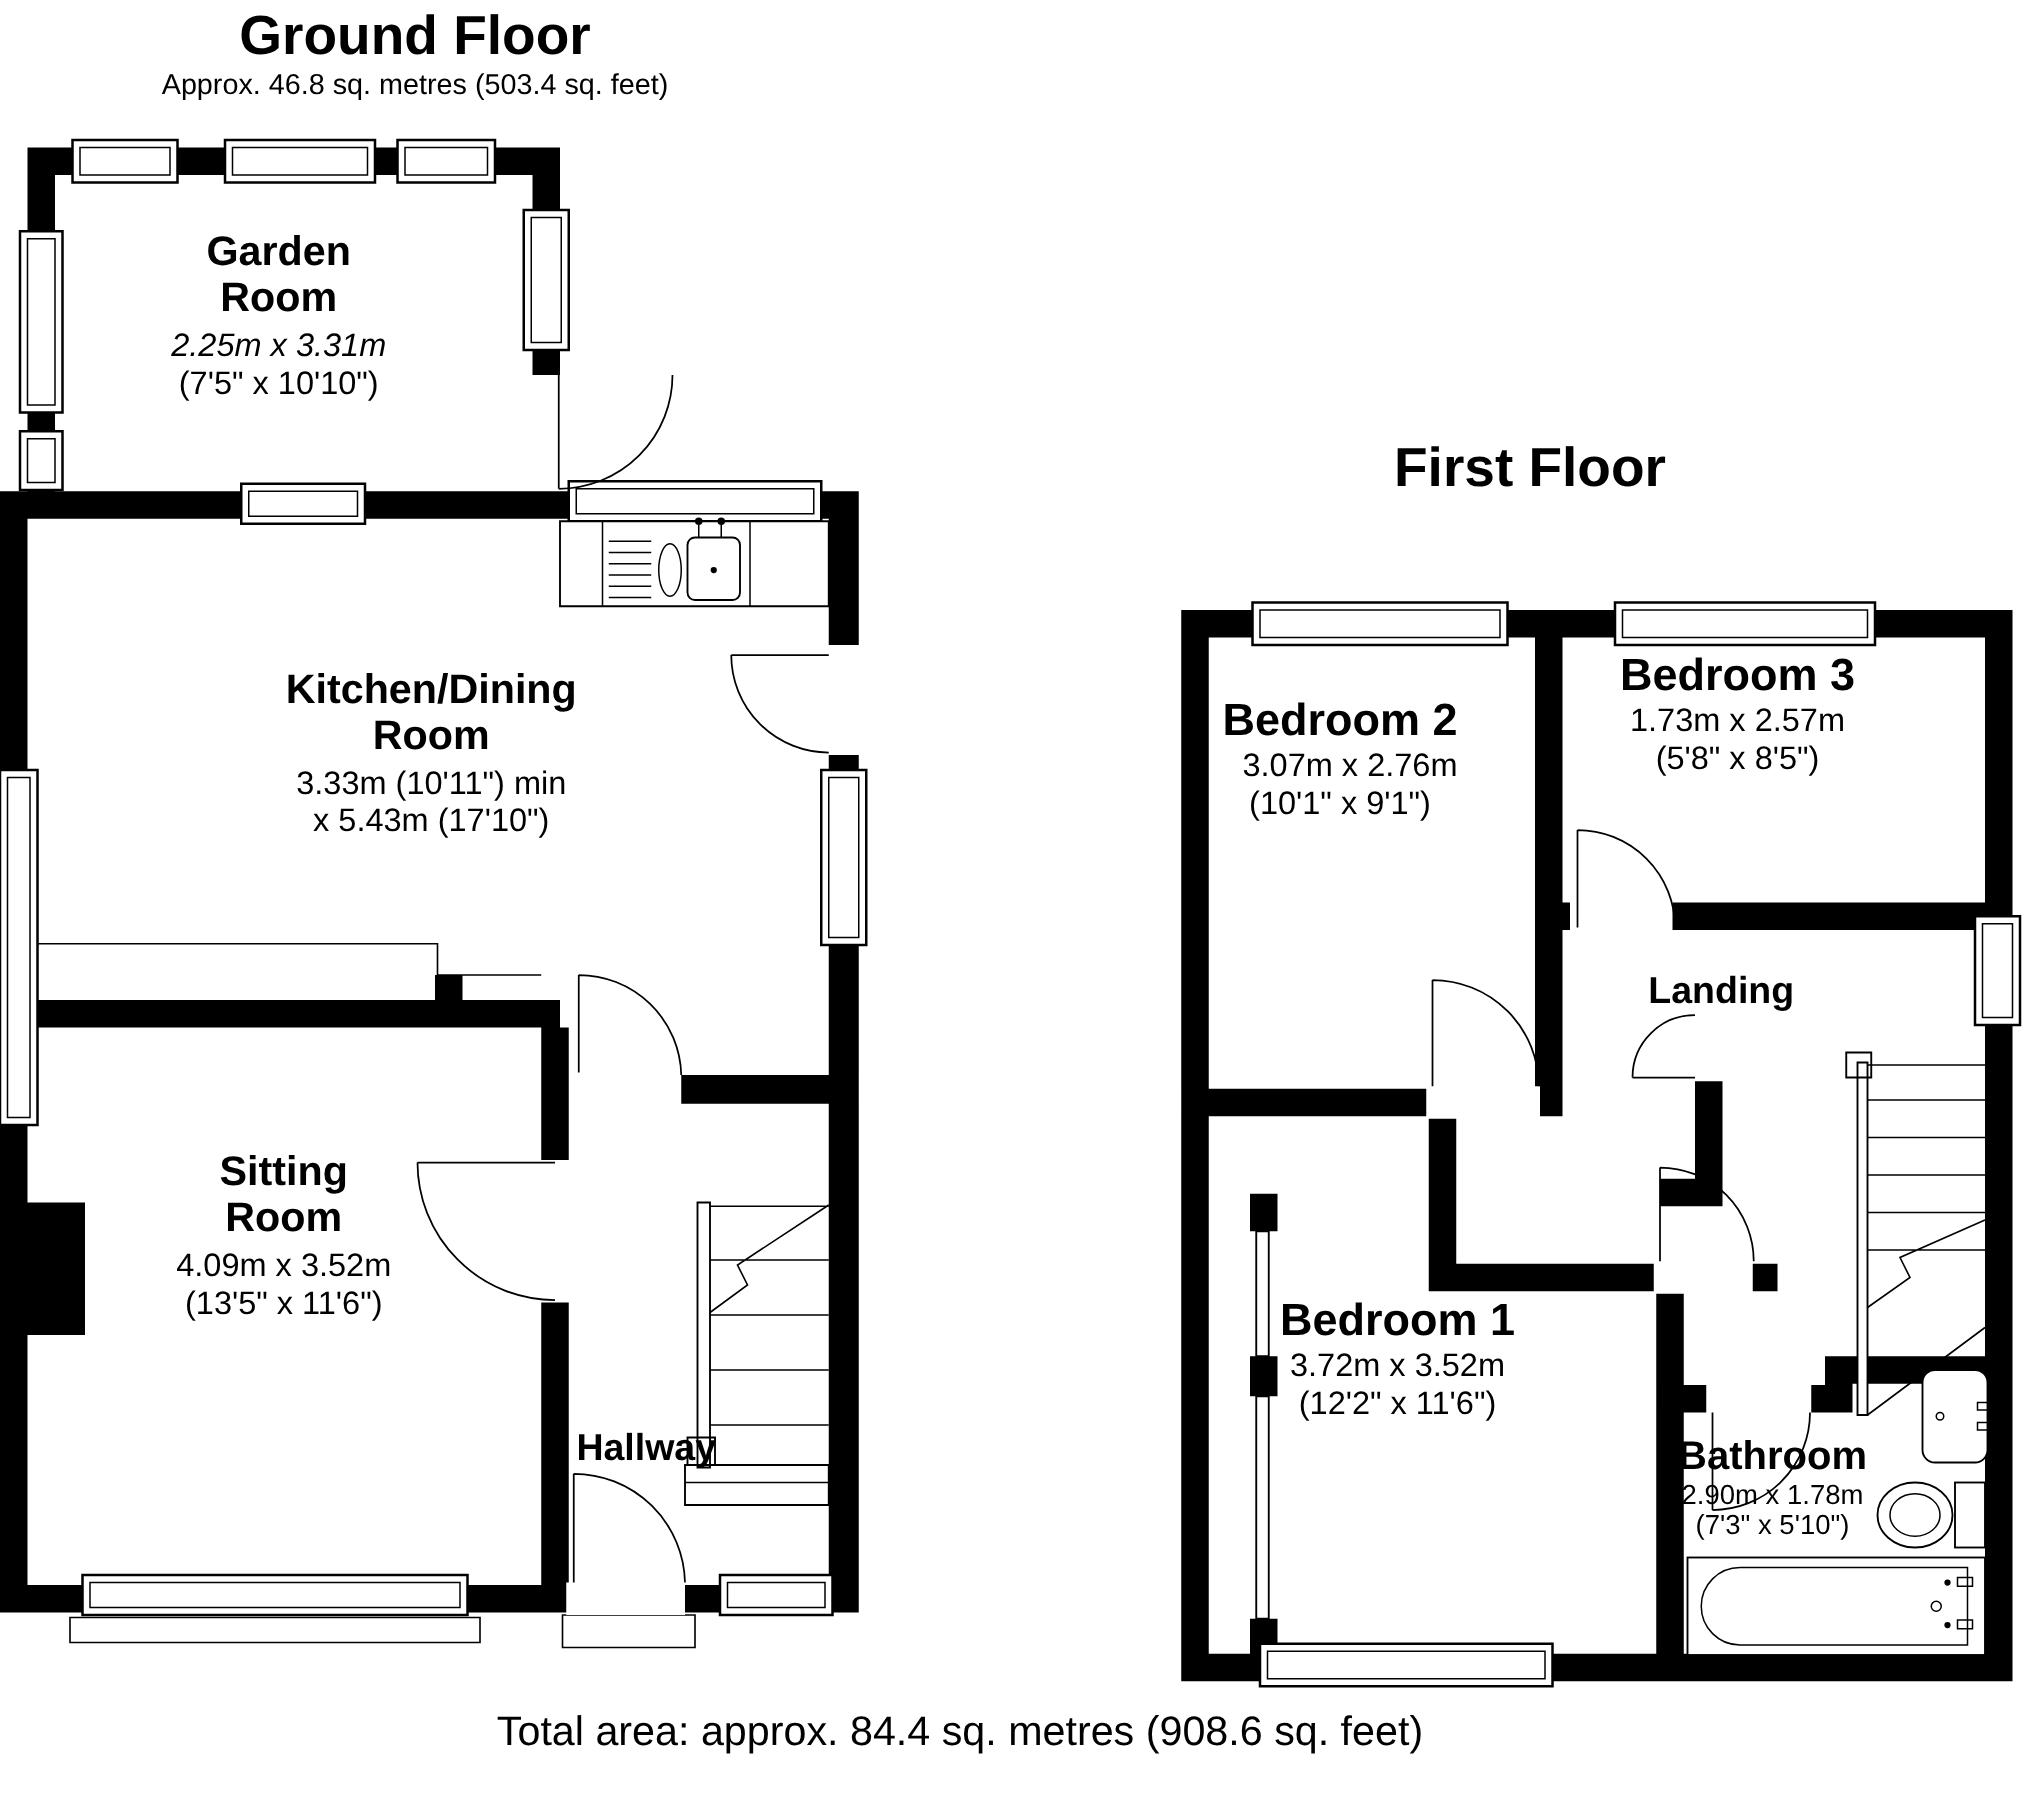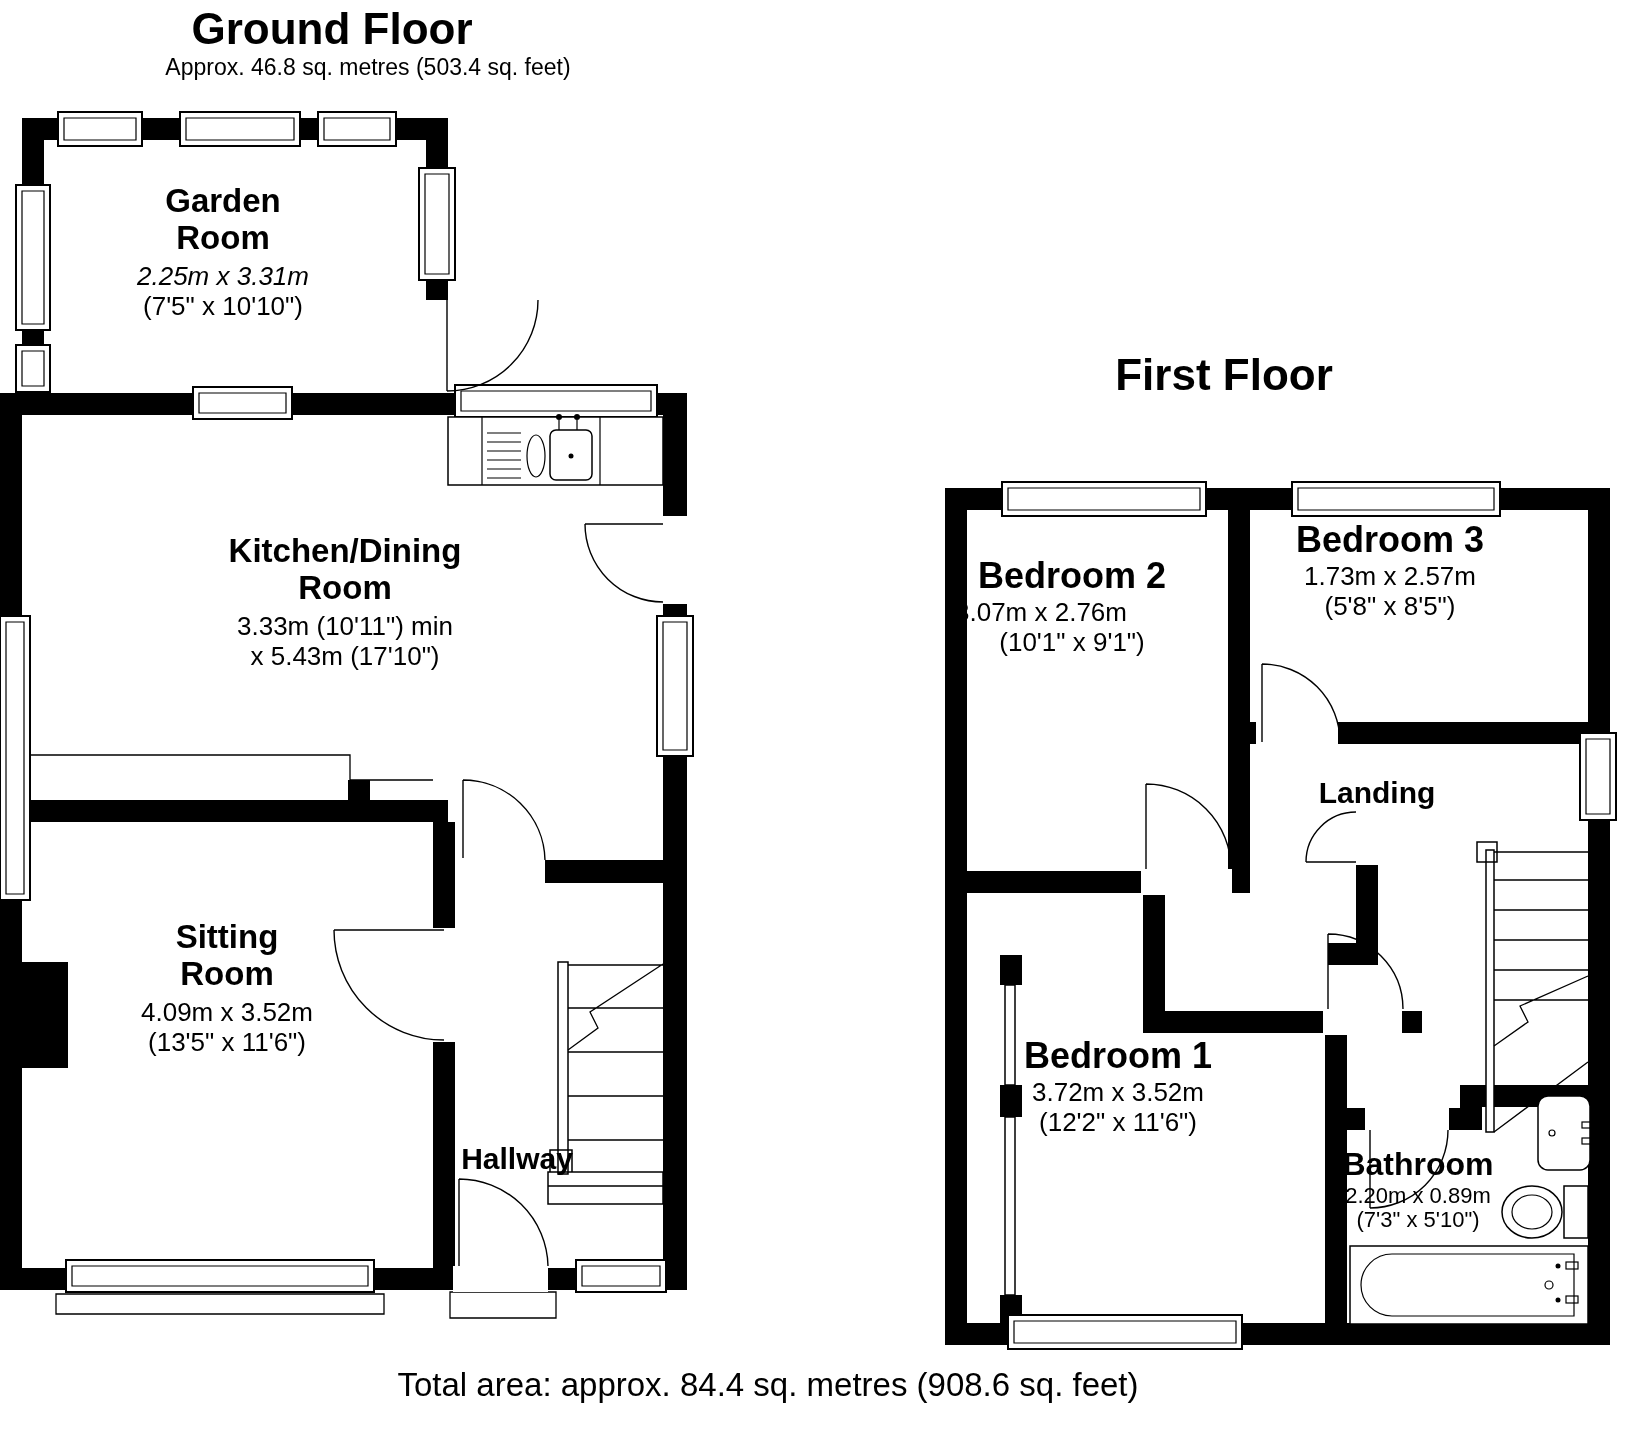--- a/index.html
+++ b/index.html
@@ -13,21 +13,21 @@
   .wni{fill:none;stroke:var(--line,#000);stroke-width:1.2;}
   .dr {fill:none;stroke:var(--line,#000);stroke-width:1.4;}
   .tl {fill:none;stroke:var(--line,#000);stroke-width:1.3;}
   .fx {fill:var(--background,#fff);stroke:var(--line,#000);stroke-width:1.5;}
   .fxl{fill:none;stroke:var(--line,#000);stroke-width:1.2;}
   .dot{fill:var(--line,#000);stroke:none;}
   
   .lbl{position:absolute;transform:translateX(-50%);text-align:center;
        white-space:pre-line;line-height:1.13;}
   .t1{font-size:44px;font-weight:bold;}
-  .t2{font-size:23px;margin-left:36px;}
+  .t2{font-size:23px;}
   .rn{font-size:33px;font-weight:bold;}
   .bn{font-size:36px;font-weight:bold;}
   .dm{font-size:26px;}
   .sm{font-size:30px;font-weight:bold;}
   .ba{font-size:32px;font-weight:bold;}
   .bd{font-size:22px;}
   .ft{font-size:33px;}
 </style>
 </head>
 <body>
@@ -148,31 +148,31 @@
   <div class="lbl rn" style="left:227px;top:918px;">Sitting
 Room</div>
   <div class="lbl dm" style="left:227px;top:998px;">4.09m x 3.52m</div>
   <div class="lbl dm" style="left:227px;top:1028px;">(13'5" x 11'6")</div>
 
   <div class="lbl sm" style="left:517px;top:1142px;">Hallway</div>
 
   <div class="lbl t1" style="left:1224px;top:350px;">First Floor</div>
 
   <div class="lbl bn" style="left:1072px;top:556px;">Bedroom 2</div>
-  <div class="lbl dm" style="left:1041px;top:598px;">3.07m x 2.76m</div>
+  <div class="lbl dm" style="left:1080px;top:598px;">3.07m x 2.76m</div>
   <div class="lbl dm" style="left:1072px;top:628px;">(10'1" x 9'1")</div>
 
   <div class="lbl bn" style="left:1390px;top:520px;">Bedroom 3</div>
   <div class="lbl dm" style="left:1390px;top:562px;">1.73m x 2.57m</div>
   <div class="lbl dm" style="left:1390px;top:592px;">(5'8" x 8'5")</div>
 
   <div class="lbl sm" style="left:1377px;top:776px;">Landing</div>
 
   <div class="lbl bn" style="left:1118px;top:1036px;">Bedroom 1</div>
   <div class="lbl dm" style="left:1118px;top:1078px;">3.72m x 3.52m</div>
   <div class="lbl dm" style="left:1118px;top:1108px;">(12'2" x 11'6")</div>
 
   <div class="lbl ba" style="left:1418px;top:1146px;">Bathroom</div>
-  <div class="lbl bd" style="left:1418px;top:1184px;">2.20m x 0.89m</div>
+  <div class="lbl bd" style="left:1418px;top:1184px;">2.90m x 1.78m</div>
   <div class="lbl bd" style="left:1418px;top:1208px;">(7'3" x 5'10")</div>
 
   <div class="lbl ft" style="left:768px;top:1366px;">Total area: approx. 84.4 sq. metres (908.6 sq. feet)</div>
 </div>
 
 </body></html>

